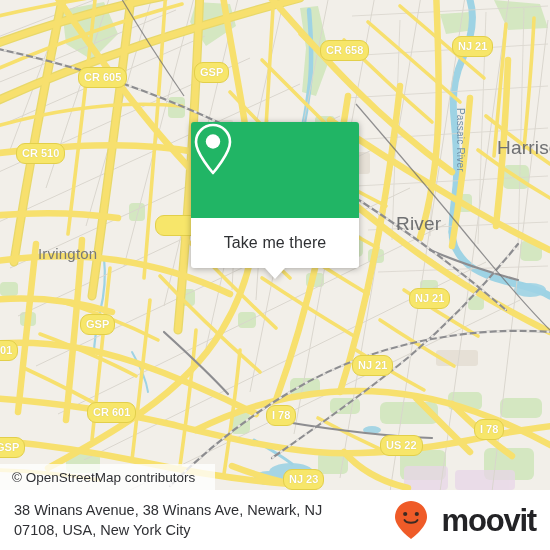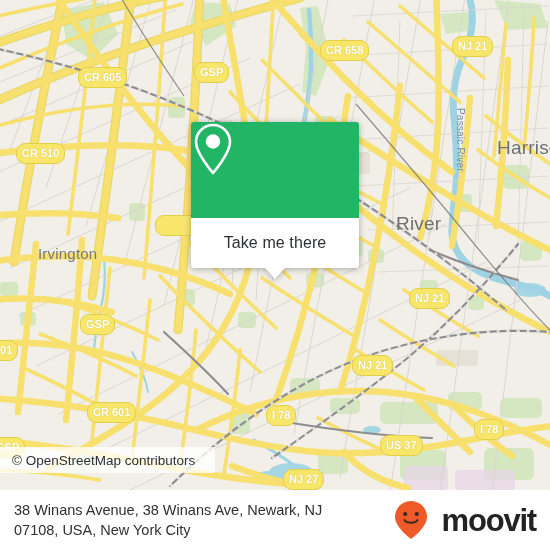--- a/index.html
+++ b/index.html
@@ -60,21 +60,21 @@
     white-space:nowrap;
     text-shadow:0 0 1px rgba(140,120,20,.45);
     box-sizing:border-box;
     pointer-events:none;
   }
 
   
   #attribution{
     position:absolute;
     left:0;
-    bottom:17px;
+    bottom:0;
     height:26px;
     width:100%;
     display:flex;
     align-items:center;
   }
   #attribution .attr-bg{
     position:absolute;
     left:0; top:0;
     height:26px;
     width:215px;
@@ -439,22 +439,22 @@
         <div class="shield" style="left: 16px; top: 143px;">CR 510</div>
         <div class="shield" style="left: 155px; top: 215px; padding-left: 44px;">CR 50</div>
         <div class="shield" style="left: 80px; top: 314px;">GSP</div>
         <div class="shield" style="left: -12px; top: 340px;">601</div>
         <div class="shield" style="left: 409px; top: 288px;">NJ 21</div>
         <div class="shield" style="left: 352px; top: 355px;">NJ 21</div>
         <div class="shield" style="left: 87px; top: 402px;">CR 601</div>
         <div class="shield" style="left: -10px; top: 437px;">GSP</div>
         <div class="shield" style="left: 266px; top: 405px;">I 78</div>
         <div class="shield" style="left: 474px; top: 419px;">I 78</div>
-        <div class="shield" style="left: 380px; top: 435px;">US 37</div>
-        <div class="shield" style="left: 283px; top: 469px;">NJ 27</div>
+        <div class="shield" style="left: 380px; top: 435px;">US 22</div>
+        <div class="shield" style="left: 283px; top: 469px;">NJ 23</div>
       </div>
 
     <div id="callout">
       <div class="card-green">
         <svg width="44" height="54" viewBox="0 0 44 54">
           <path d="M22 3 C12.6 3 5 10.6 5 20 C5 31.5 22 51 22 51 C22 51 39 31.5 39 20
                    C39 10.6 31.4 3 22 3 Z" fill="none" stroke="#ffffff" stroke-width="2.6" stroke-linejoin="round"></path>
           <circle cx="22" cy="19.5" r="7.2" fill="#ffffff"></circle>
         </svg>
       </div>

